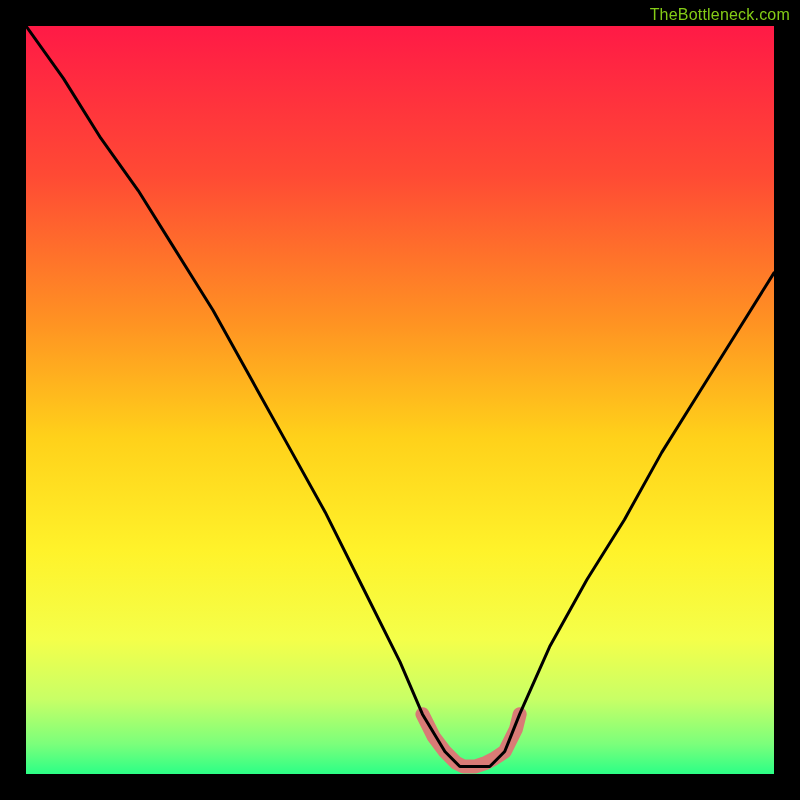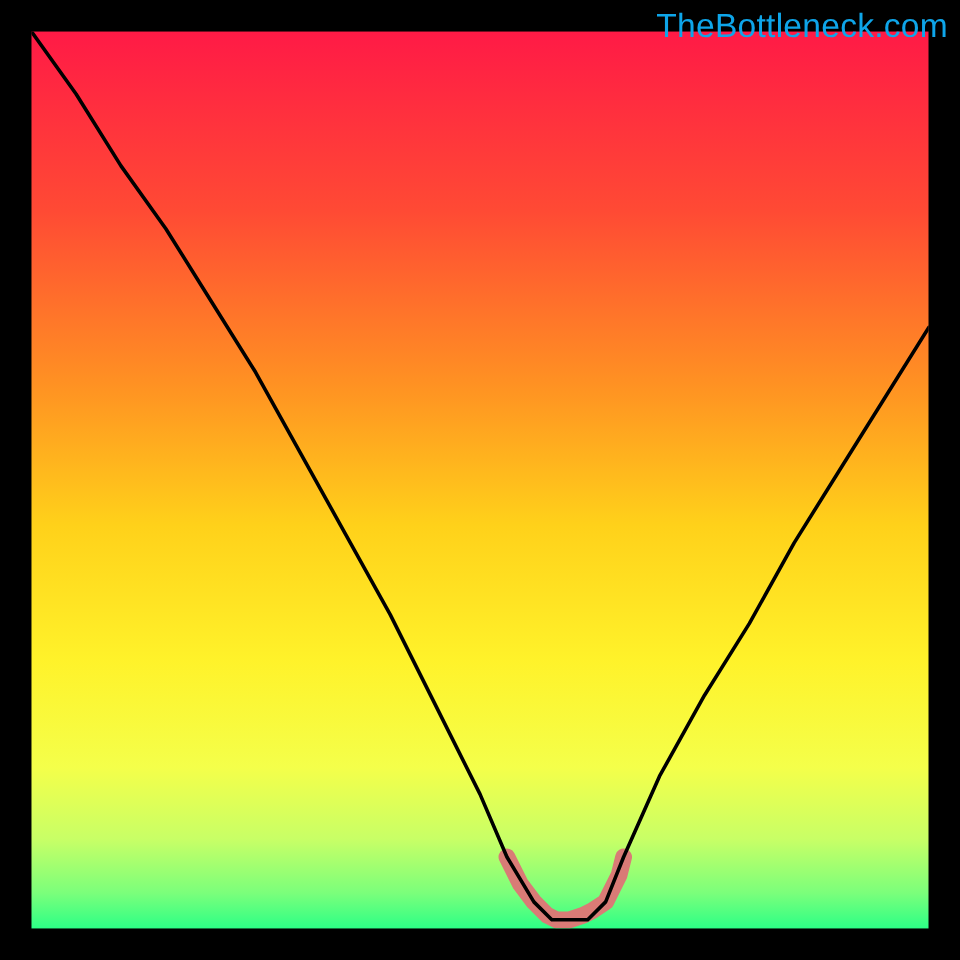--- a/index.html
+++ b/index.html
@@ -13,22 +13,22 @@
   .stage {
     position: relative;
     width: 800px;
     height: 800px;
     background: #000;
   }
   .attribution {
     position: absolute;
     top: 6px;
     right: 10px;
-    color: #0ea5e9;
-    font-size: 28px;
+    color: #84cc16;
+    font-size: 16px;
     font-weight: 500;
     letter-spacing: 0.2px;
     z-index: 10;
   }
   
   .plot-outer {
     position: absolute;
     left: 26px;
     top: 26px;
     width: 748px;  

